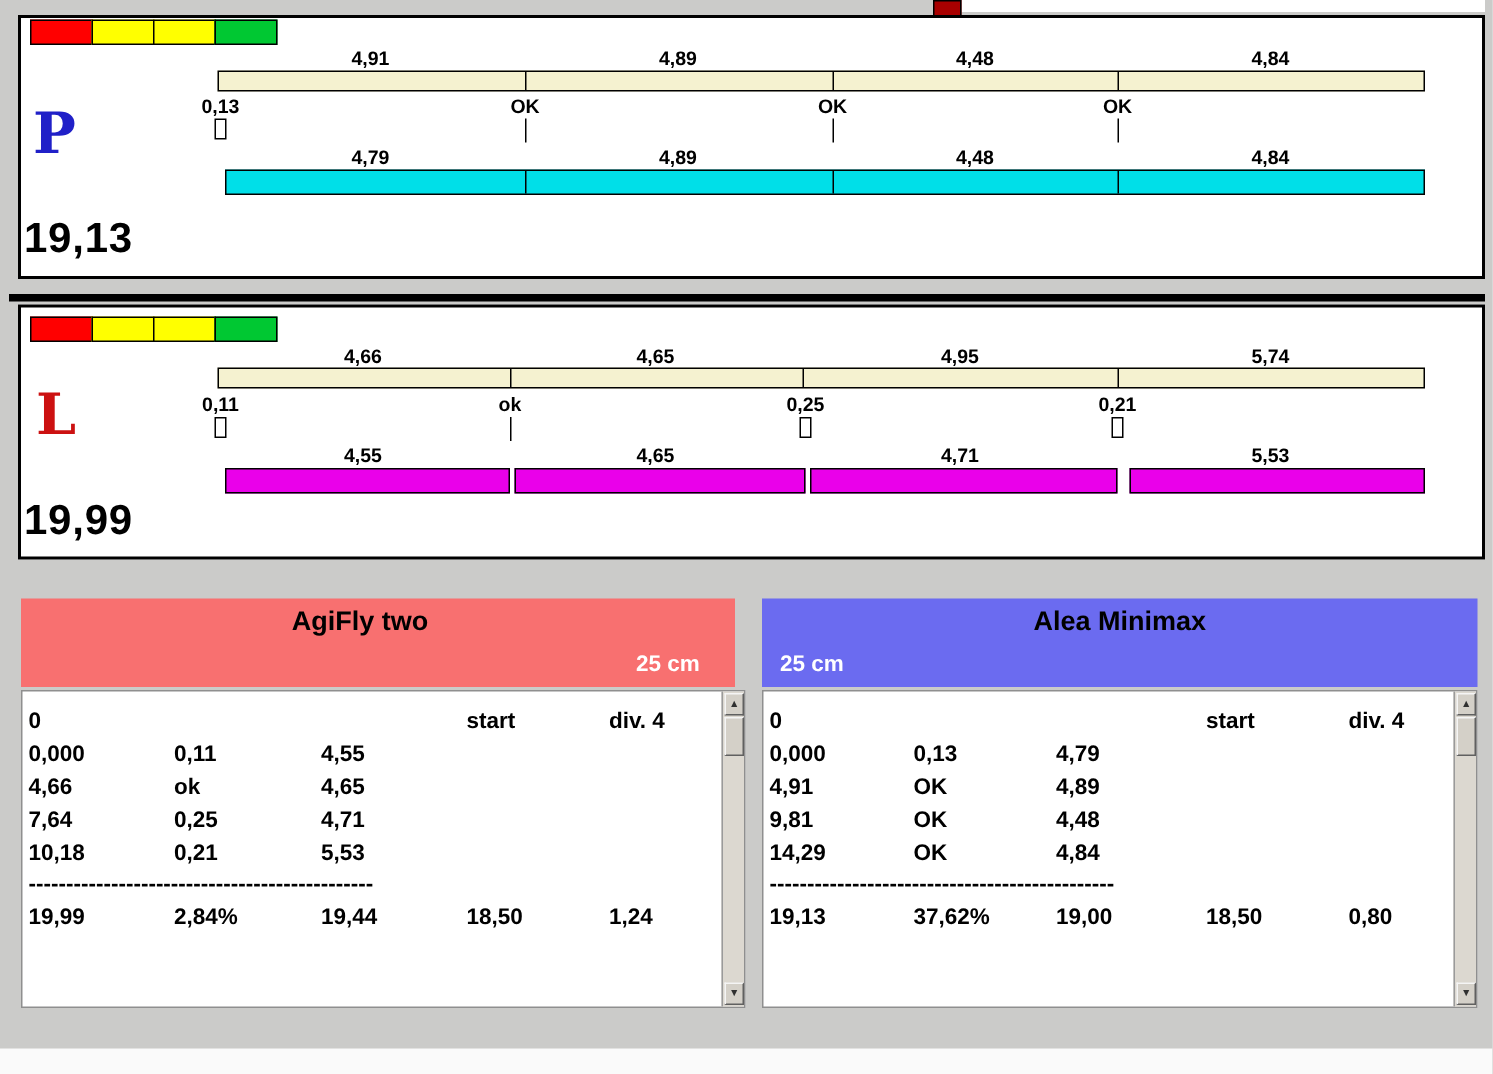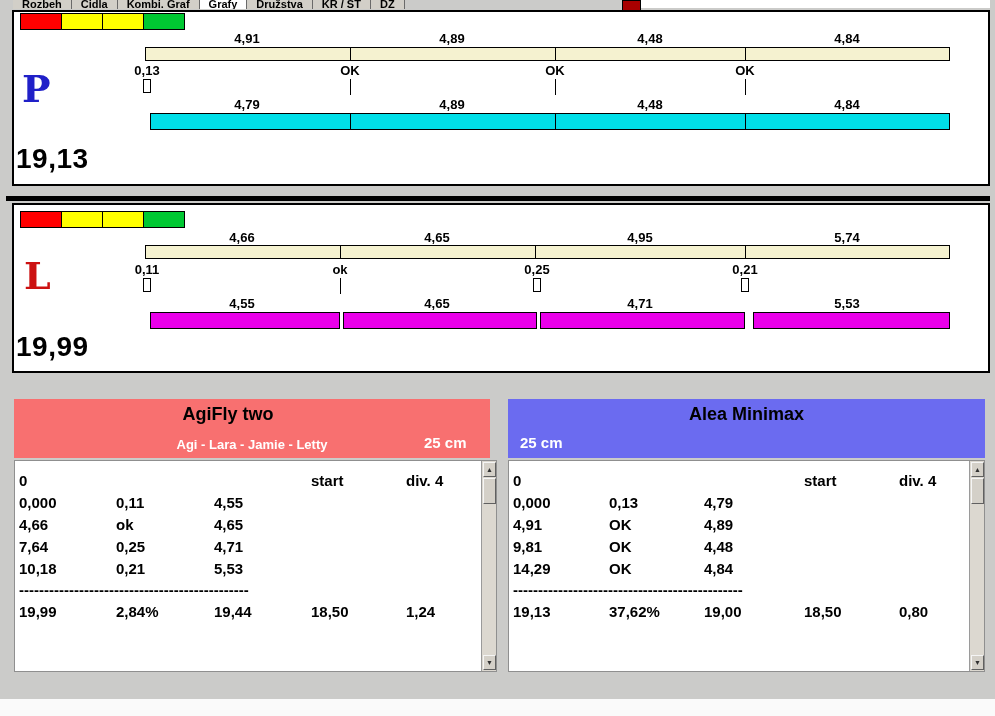--- a/index.html
+++ b/index.html
@@ -54,29 +54,20 @@
   .sb-up{top:1px}.sb-down{bottom:1px}
   .sbthumb{position:absolute;left:1px;top:17px;width:13px;height:26px;background:#d4d0c8;border:1px solid;
         border-color:#f5f5f5 #606060 #606060 #f5f5f5}
   #footer-strip{position:absolute;left:0;top:699px;width:995px;height:17px;background:#fafafa}
 </style>
 </head>
 <body>
 
 <div id="root">
 
-  <div id="tabstrip">
-    <div class="tab">Rozbeh</div>
-    <div class="tab">Cidla</div>
-    <div class="tab">Kombi. Graf</div>
-    <div class="tab active">Grafy</div>
-    <div class="tab">Družstva</div>
-    <div class="tab">KR / ST</div>
-    <div class="tab">DZ</div>
-  </div>
   <div id="topwhite"></div>
   <div id="topredbox"></div>
 
   <div class="panel" id="panel-p">
     <div class="traffic" style="left:6px;top:1px">
       <div class="tl-cell tl-red"></div>
       <div class="tl-cell tl-yellow"></div>
       <div class="tl-cell tl-yellow"></div>
       <div class="tl-cell tl-green"></div>
     </div>
@@ -156,22 +147,21 @@
     <div class="magseg" style="left:136px;top:107px;width:190px"></div>
     <div class="magseg" style="left:329px;top:107px;width:194px"></div>
     <div class="magseg" style="left:526px;top:107px;width:205px"></div>
     <div class="magseg" style="left:739px;top:107px;width:197px"></div>
 
     <div class="lane-letter" style="left:10px;top:52px;color:#cc1111">L</div>
     <div class="lane-total" style="left:2px;top:126px">19,99</div>
   </div>
 
   <div class="team-header" id="team-left-header">
-    <div class="tname" style="left:0;width:428px">AgiFly two</div>
-    <div class="tmembers" style="left:0;right:0">Agi - Lara - Jamie - Letty</div>
+    <div class="tname" style="left:12px;width:428px">AgiFly two</div>
     <div class="tcat" style="left:410px">25 cm</div>
   </div>
 
   <div class="team-header" id="team-right-header">
     <div class="tname" style="left:0;right:0">Alea Minimax</div>
     <div class="tcat" style="left:12px">25 cm</div>
   </div>
 
 
   <div class="datatable" id="table-left">

